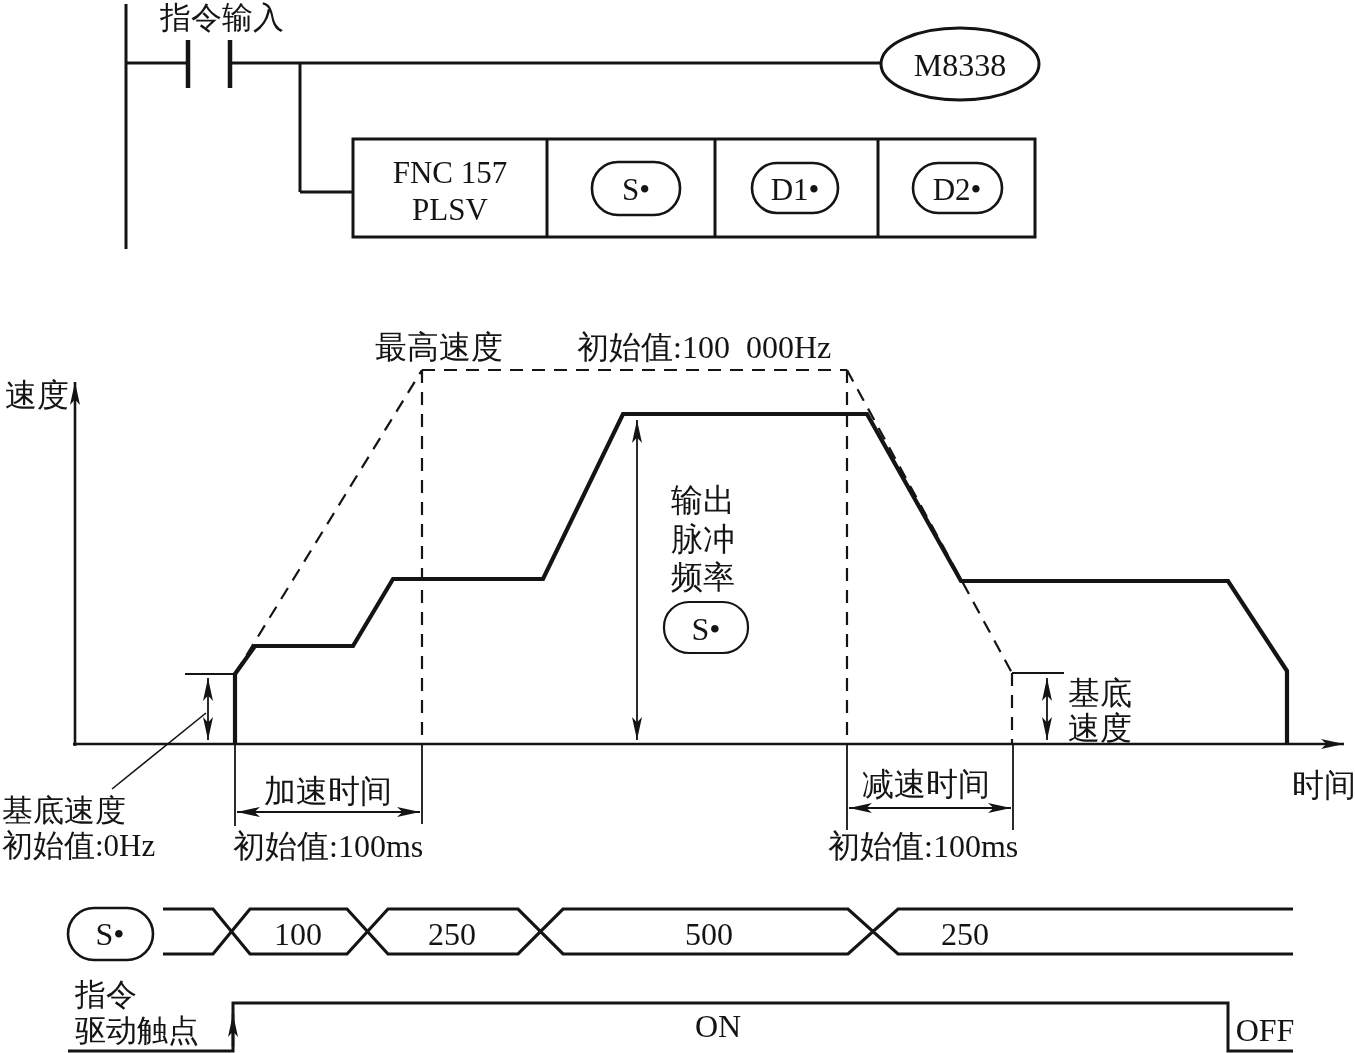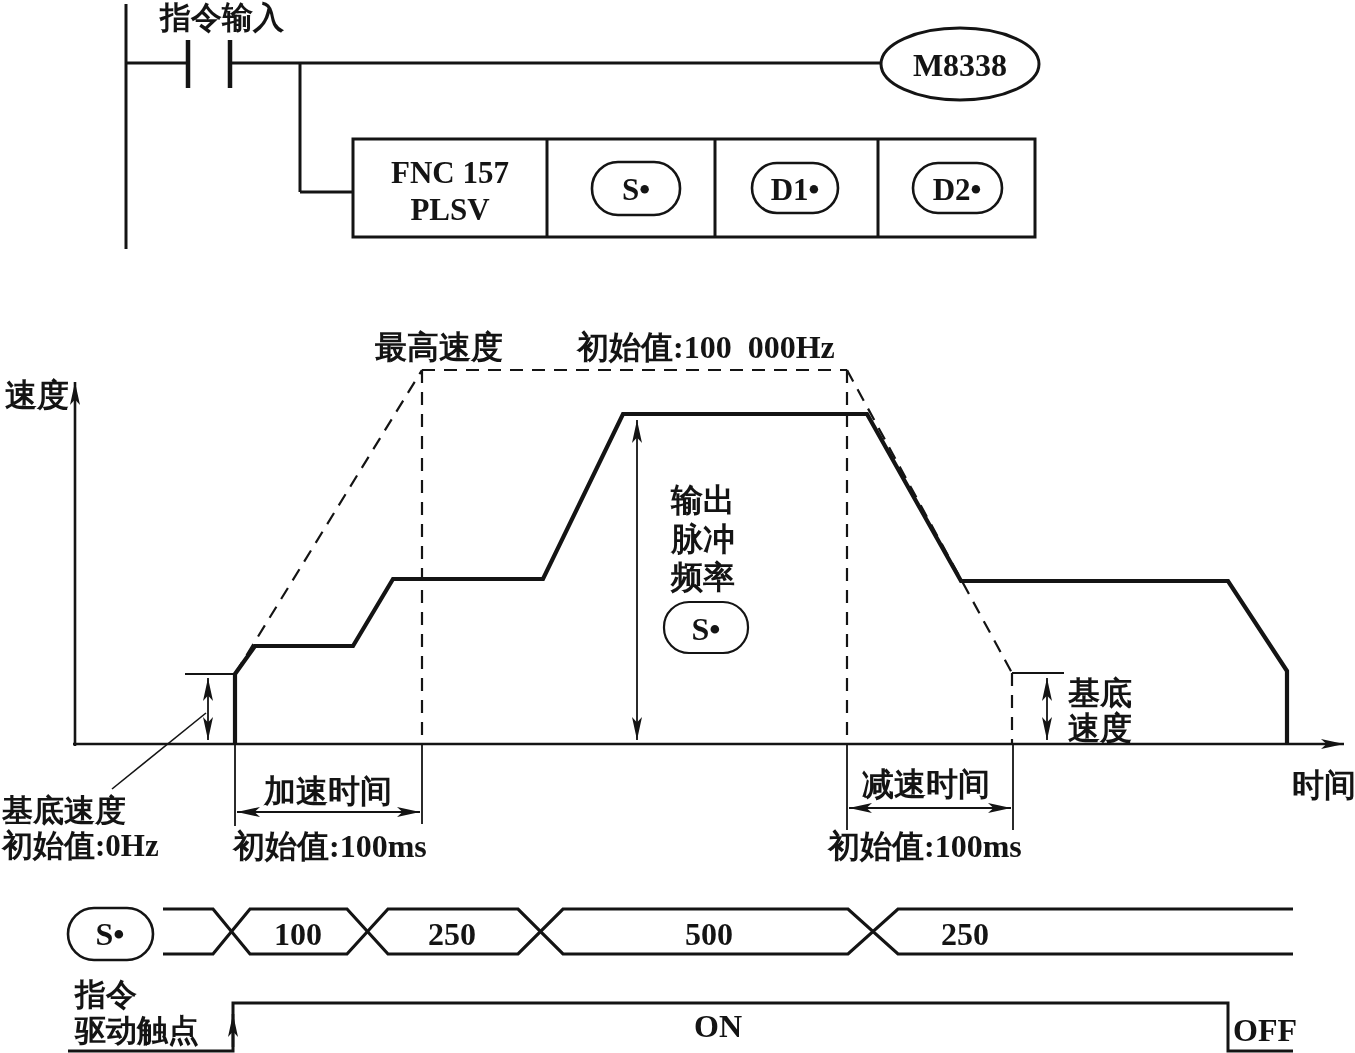--- a/index.html
+++ b/index.html
@@ -1,16 +1,16 @@
 <!DOCTYPE html>
 <html style="--ink: #141414; --bg: #ffffff;"><head>
 <meta charset="utf-8">
 <style>
   html,body { margin:0; padding:0; background:var(--bg,#fff); }
-  .stage { width:1355px; height:1053px; background:var(--bg,#fff); overflow:hidden;font-weight:bold; }
+  .stage { width:1355px; height:1053px; background:var(--bg,#fff); overflow:hidden; }
   svg { display:block; color:var(--ink,#141414);
         font-family:"Liberation Serif","DejaVu Serif",serif; }
   text { fill:currentColor; }
   .ln  { stroke:currentColor; fill:none; stroke-linecap:butt; }
   .w16{stroke-width:1.6} .w17{stroke-width:1.8} .w22{stroke-width:2.2}
   .w25{stroke-width:2.6} .w3{stroke-width:3} .w32{stroke-width:3.2}
   .w4{stroke-width:4.2} .w45{stroke-width:4.5}
   .dash { stroke-dasharray:13 9; }
   .f31{font-size:31px} .f32{font-size:32px}
   .mid{text-anchor:middle}

